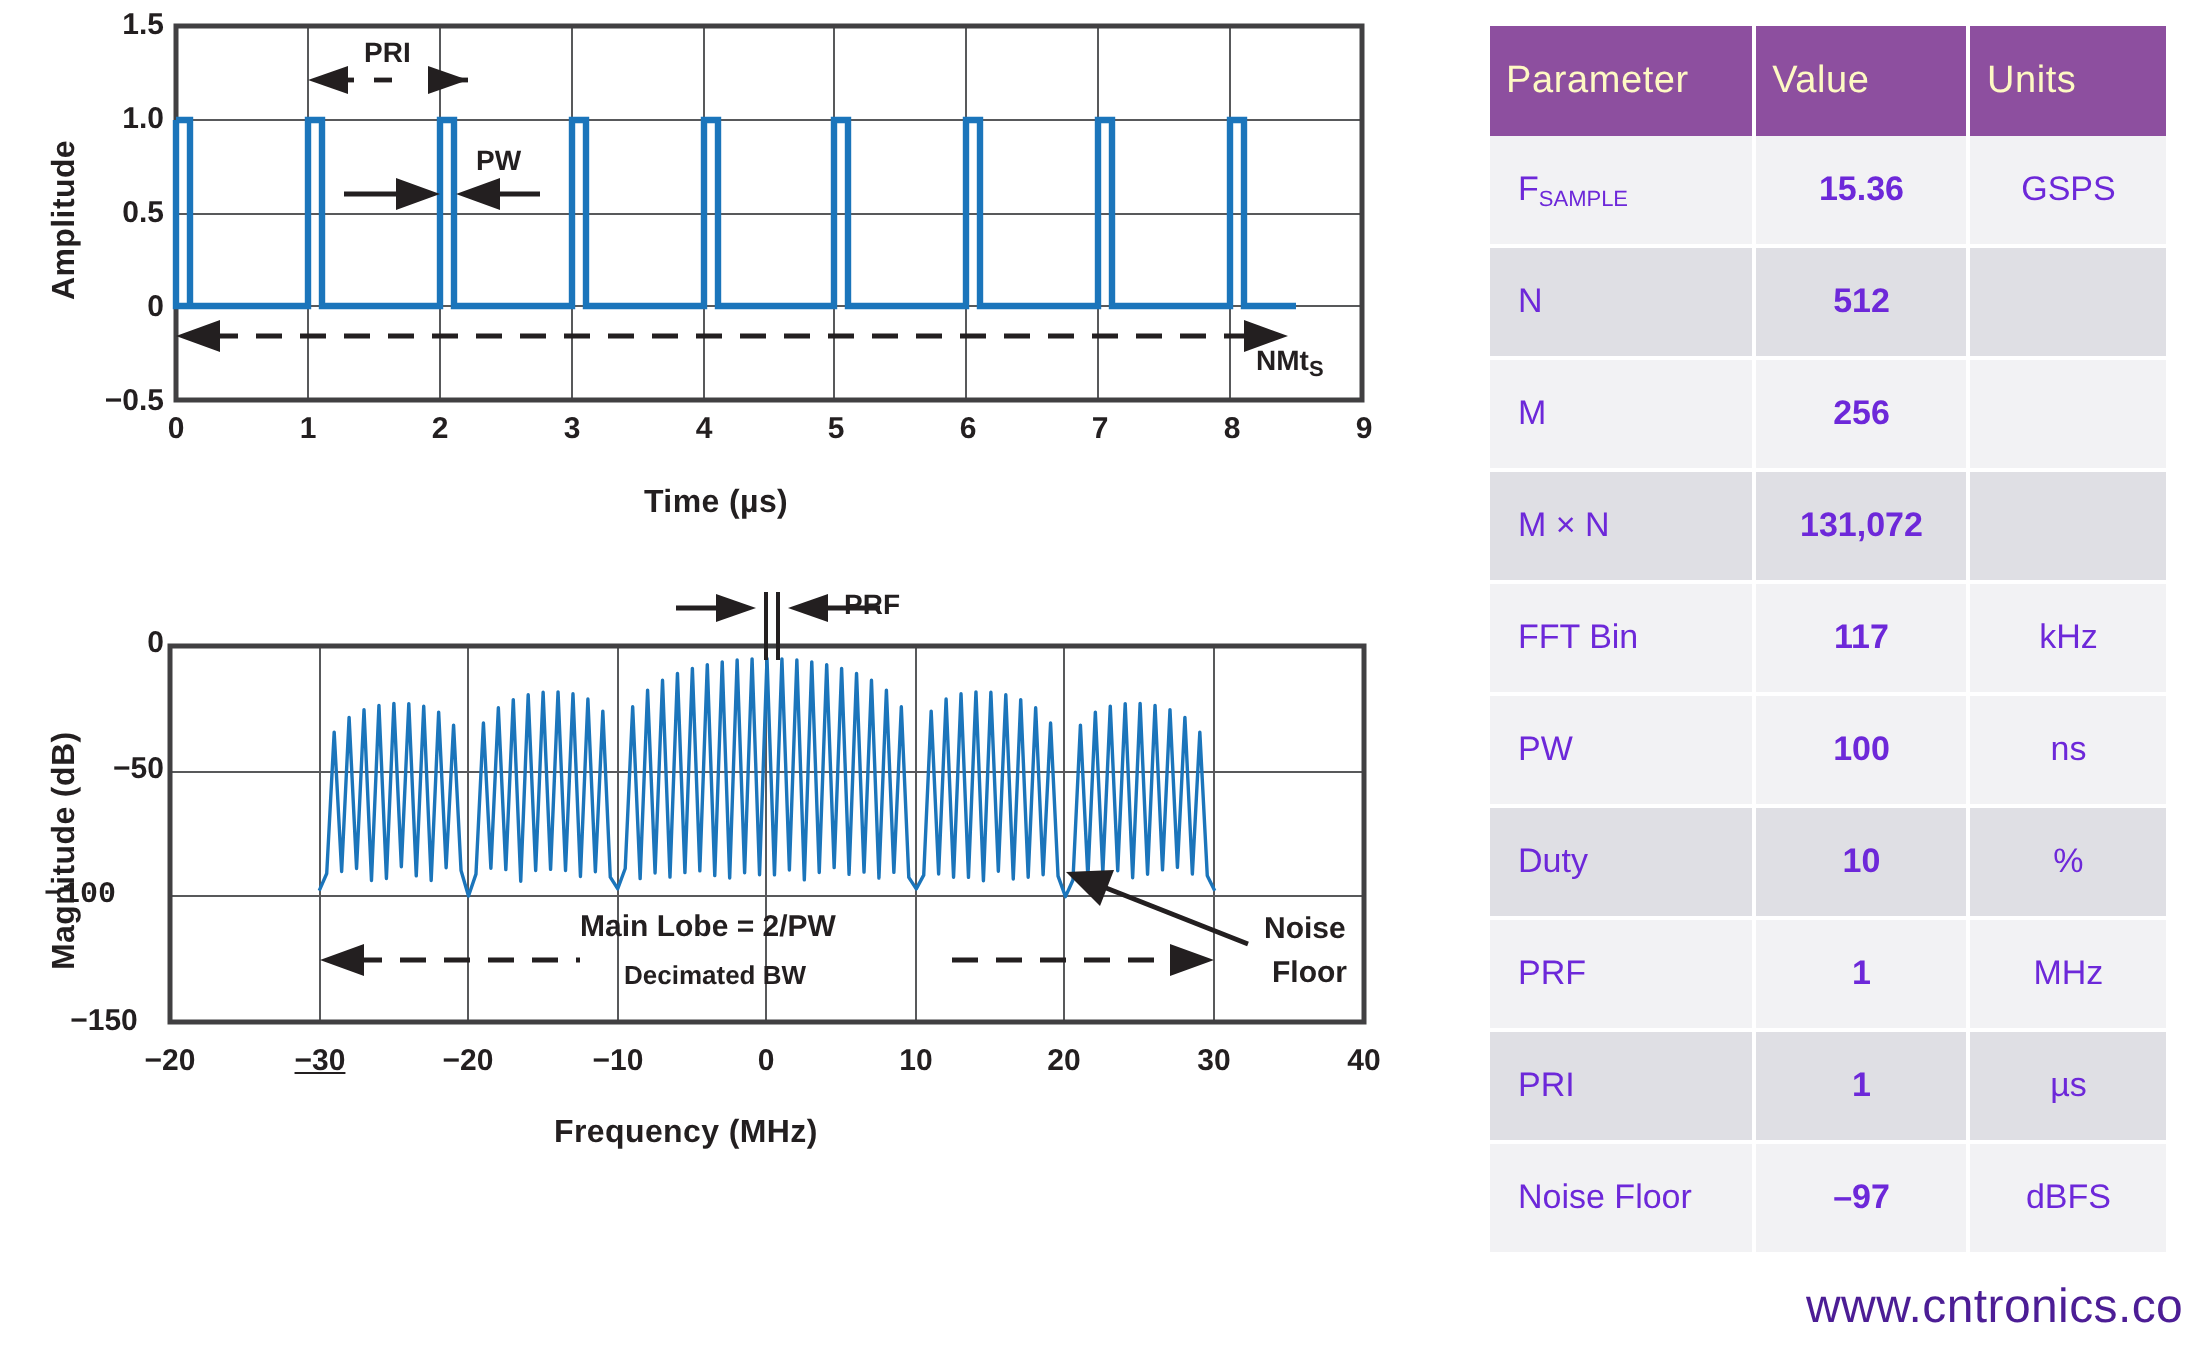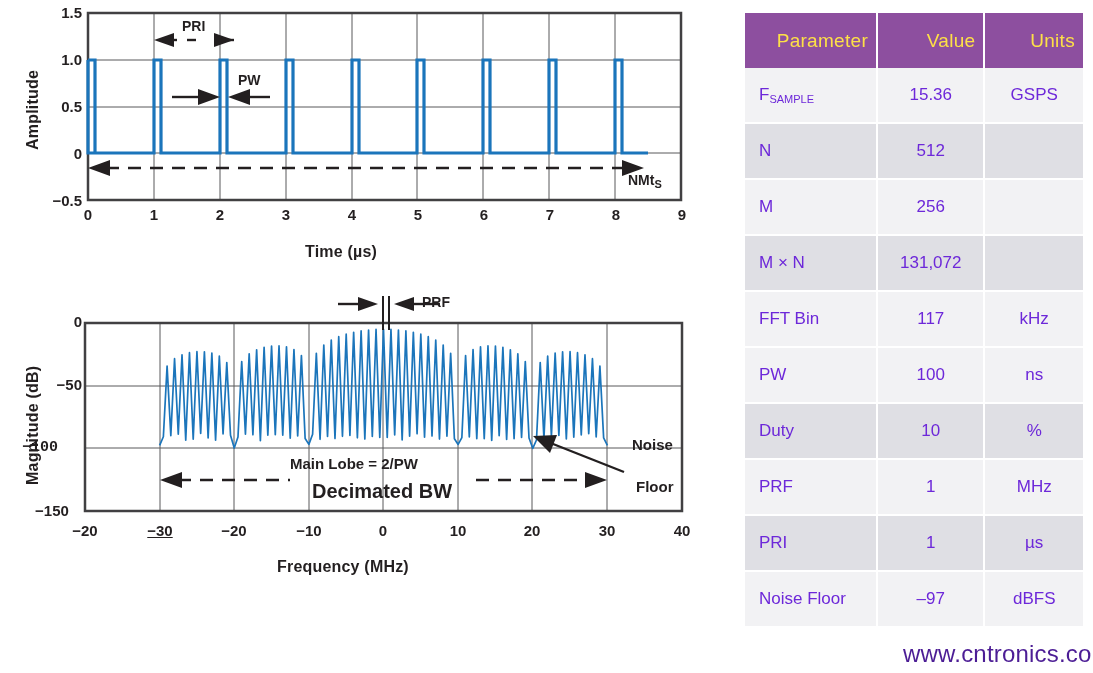--- a/index.html
+++ b/index.html
@@ -49,42 +49,42 @@
   
   #param-table{
     position:absolute;
     left:745px;top:13px;
     width:338px;
     border-collapse:collapse;
     font-family:"Liberation Sans", sans-serif;
   }
   #param-table th{
     background:#8d4f9f;
-    color:#fde047;
+    color:#fef9c3;
     font-size:19px;
     font-weight:normal;
-    text-align:right;
+    text-align:left;
     height:55px;
     padding:0 8px;
     border-right:2px solid #ffffff;
     letter-spacing:.3px;
   }
   #param-table th:last-child{border-right:none;margin-left:33px;}
   #param-table td{
     font-size:17px;
     color:#6d28d9;
     height:54px;
     padding:0 14px;
     border-right:2px solid #ffffff;
     border-bottom:2px solid #ffffff;
     white-space:nowrap;
   }
   #param-table td:last-child{border-right:none;}
   #param-table td.c-param{text-align:left;width:128px;}
-  #param-table td.c-value{text-align:center;width:102px;}
+  #param-table td.c-value{text-align:center;width:102px;font-weight:bold;}
   #param-table td.c-units{text-align:center;width:104px;}
   #param-table tr.odd td{background:#f2f2f4;}
   #param-table tr.even td{background:#dfdfe4;}
   sub{font-size:11px;vertical-align:baseline;position:relative;top:3px;}
 
   #watermark{
     position:absolute;
     left:903px;top:640px;
     font-size:24px;
     color:#4c1d95;
@@ -112,21 +112,21 @@
     <div class="tick" style="left:139px;top:206px;width:30px;">1</div>
     <div class="tick" style="left:205px;top:206px;width:30px;">2</div>
     <div class="tick" style="left:271px;top:206px;width:30px;">3</div>
     <div class="tick" style="left:337px;top:206px;width:30px;">4</div>
     <div class="tick" style="left:403px;top:206px;width:30px;">5</div>
     <div class="tick" style="left:469px;top:206px;width:30px;">6</div>
     <div class="tick" style="left:535px;top:206px;width:30px;">7</div>
     <div class="tick" style="left:601px;top:206px;width:30px;">8</div>
     <div class="tick" style="left:667px;top:206px;width:30px;">9</div>
 
-    <div class="axis-label" style="left:305px;top:243px;font-size:16px;">Time (µs)</div>
+    <div class="axis-label" style="left:322px;top:243px;font-size:16px;">Time (µs)</div>
 
     <div class="annot" style="left:182px;top:18px;">PRI</div>
     <div class="annot" style="left:238px;top:72px;">PW</div>
     <div class="annot" style="left:628px;top:172px;">
       <span>NMt</span><sub>S</sub>
     </div>
 
     <svg width="740" height="290">
 
       <g>
@@ -199,22 +199,22 @@
     <div class="tick" style="left:358px;top:232px;width:50px;">0</div>
     <div class="tick" style="left:433px;top:232px;width:50px;">10</div>
     <div class="tick" style="left:507px;top:232px;width:50px;">20</div>
     <div class="tick" style="left:582px;top:232px;width:50px;">30</div>
     <div class="tick" style="left:657px;top:232px;width:50px;">40</div>
 
     <div class="axis-label" style="left:277px;top:268px;font-size:16px;">Frequency (MHz)</div>
 
     <div class="annot" style="left:422px;top:4px;">PRF</div>
     <div class="annot" style="left:290px;top:165px;font-size:15px;">Main Lobe = 2/PW</div>
-    <div class="annot" style="left:312px;top:190px;font-size:20px;">Decimated BW</div>
-    <div class="annot" style="left:632px;top:146px;font-size:15px;">Noise</div>
+    <div class="annot" style="left:312px;top:190px;font-size:13px;">Decimated BW</div>
+    <div class="annot" style="left:632px;top:166px;font-size:15px;">Noise</div>
     <div class="annot" style="left:636px;top:188px;font-size:15px;">Floor</div>
 
     <svg width="740" height="383">
 
       <g>
         <line x1="160" y1="33" x2="160" y2="221" stroke="#58595b" stroke-width="1"></line>
         <line x1="234" y1="33" x2="234" y2="221" stroke="#58595b" stroke-width="1"></line>
         <line x1="309" y1="33" x2="309" y2="221" stroke="#58595b" stroke-width="1"></line>
         <line x1="383" y1="33" x2="383" y2="221" stroke="#58595b" stroke-width="1"></line>
         <line x1="458" y1="33" x2="458" y2="221" stroke="#58595b" stroke-width="1"></line>

